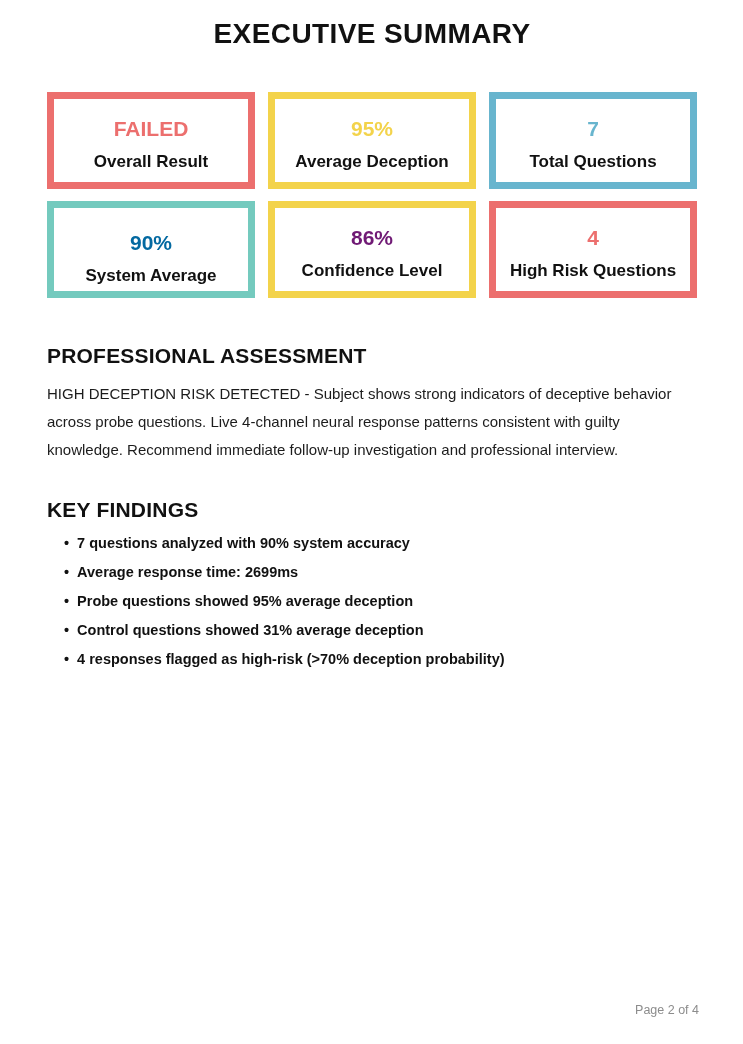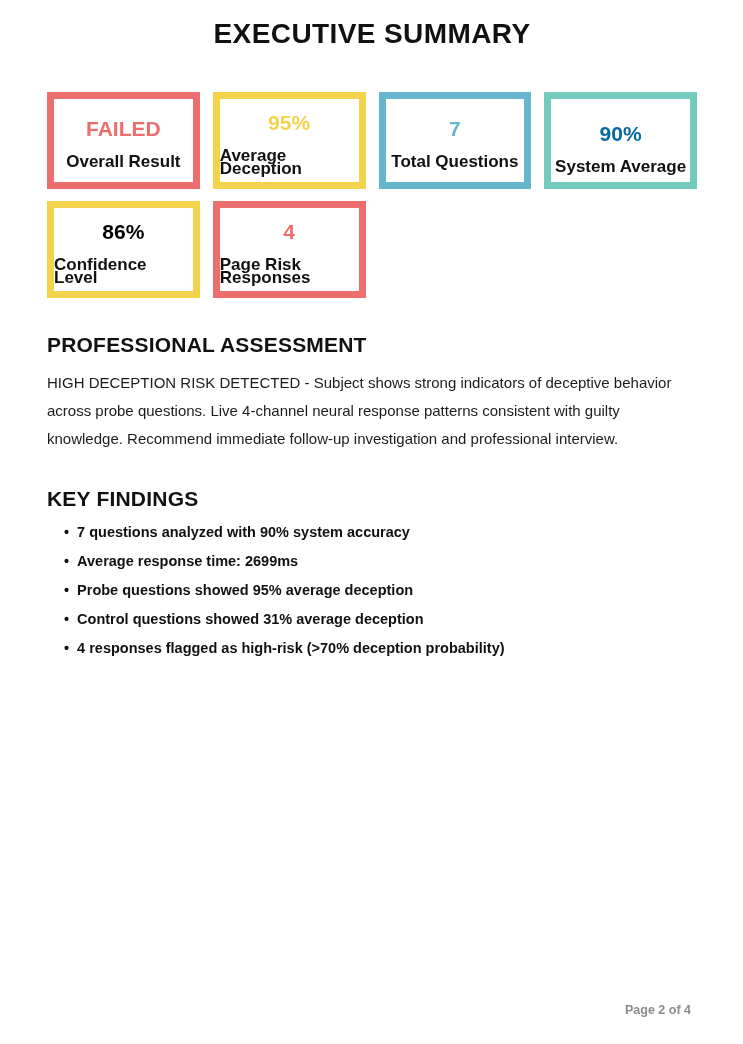--- a/index.html
+++ b/index.html
@@ -27,21 +27,21 @@
     font-size: 28px;
     line-height: 28px;
     font-weight: bold;
     letter-spacing: 0.4px;
     color: #111111;
     text-align: center;
   }
   .cards-grid {
     margin-top: 44px;
     display: grid;
-    grid-template-columns: repeat(4, 1fr);
+    grid-template-columns: repeat(3, 1fr);
     column-gap: 13px;
     row-gap: 12px;
   }
   .stat-card {
     height: 97px;
     box-sizing: border-box;
     border: 7px solid #cccccc;
     background: #ffffff;
     display: flex;
     flex-direction: column;
@@ -62,21 +62,21 @@
     color: #111111;
   }
   .section-heading {
     margin: 0;
     font-size: 21px;
     line-height: 21px;
     font-weight: bold;
     letter-spacing: 0.2px;
     color: #111111;
   }
-  .assessment-heading { margin-top: 36px; }
+  .assessment-heading { margin-top: 47px; }
   .assessment-body {
     margin: 14px 0 0 0;
     width: 650px;
     font-size: 15px;
     line-height: 28px;
     font-weight: normal;
     color: #1c1c1c;
   }
   .findings-heading { margin-top: 35px; }
   .findings-list {
@@ -93,25 +93,25 @@
     color: #111111;
     margin-bottom: 14px;
   }
   .bullet-dot {
     margin-right: 8px;
     font-weight: bold;
   }
   .page-footer {
     position: absolute;
     top: 1003px;
-    right: 52px;
+    right: 44px;
     font-size: 12.5px;
     line-height: 14px;
     color: #8c8c8c;
-    font-weight: bold;
+    font-weight: normal;
   }
 </style>
 </head>
 <body>
 
 <div class="page">
 
   <h1 class="doc-title">EXECUTIVE SUMMARY</h1>
 
   <div class="cards-grid">
@@ -125,26 +125,26 @@
     </div>
     <div class="stat-card" style="border-color: rgb(104, 181, 206);">
       <div class="stat-card-value" style="color: rgb(104, 181, 206);">7</div>
       <div class="stat-card-label">Total Questions</div>
     </div>
     <div class="stat-card" style="border-color: rgb(116, 202, 190);">
       <div class="stat-card-value" style="color: #0369a1; margin-top: 10px;">90%</div>
       <div class="stat-card-label">System Average</div>
     </div>
     <div class="stat-card" style="border-color: rgb(243, 211, 75);">
-      <div class="stat-card-value" style="color: #000000;">86%</div>
+      <div class="stat-card-value" style="color: #701a75;">86%</div>
       <div class="stat-card-label">Confidence Level</div>
     </div>
     <div class="stat-card" style="border-color: rgb(236, 111, 110);">
       <div class="stat-card-value" style="color: rgb(236, 111, 110);">4</div>
-      <div class="stat-card-label">Page Risk Responses</div>
+      <div class="stat-card-label">High Risk Questions</div>
     </div>
   </div>
 
   <h2 class="section-heading assessment-heading">PROFESSIONAL ASSESSMENT</h2>
   <p class="assessment-body">HIGH DECEPTION RISK DETECTED - Subject shows strong indicators of deceptive behavior across probe questions. Live 4-channel neural response patterns consistent with guilty knowledge. Recommend immediate follow-up investigation and professional interview.</p>
 
   <h2 class="section-heading findings-heading">KEY FINDINGS</h2>
   <ul class="findings-list">
     <li>
       <span class="bullet-dot">•</span>

